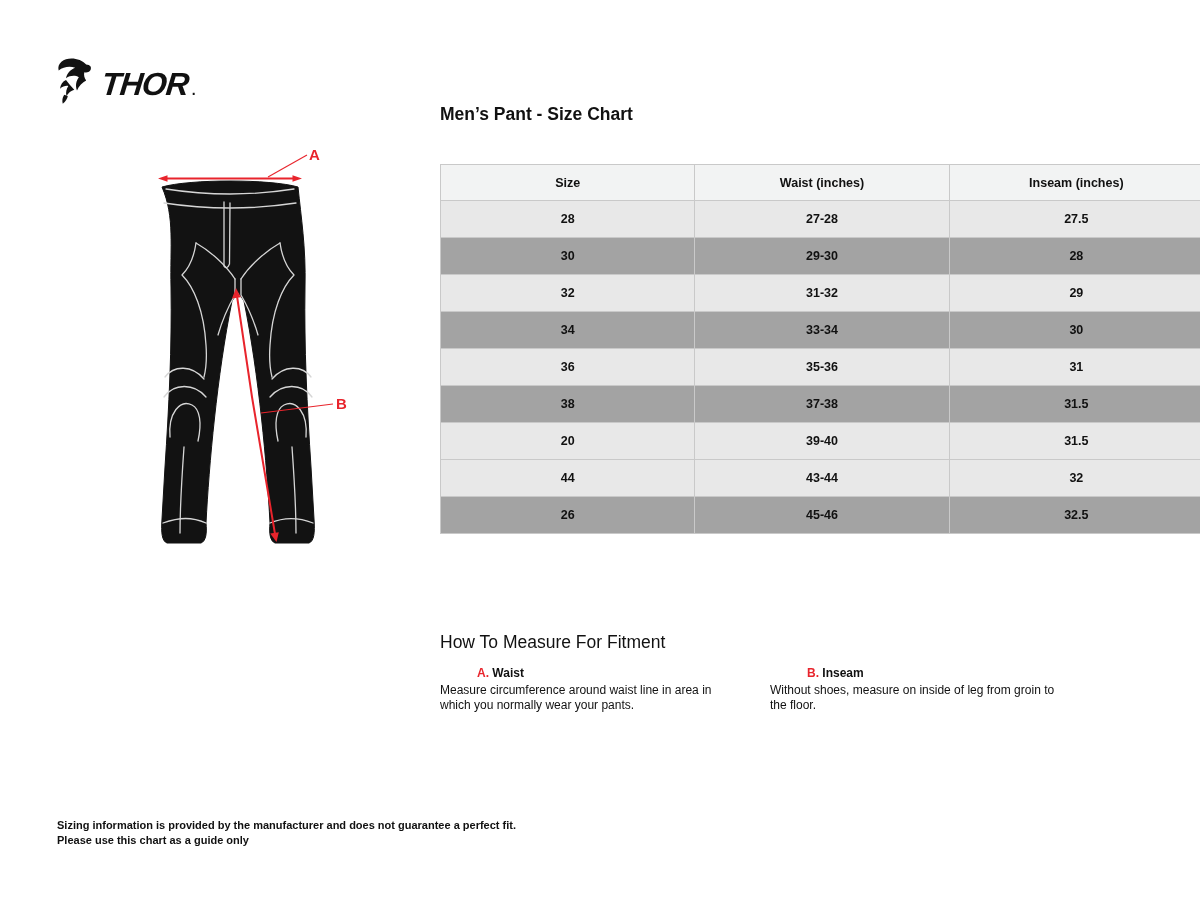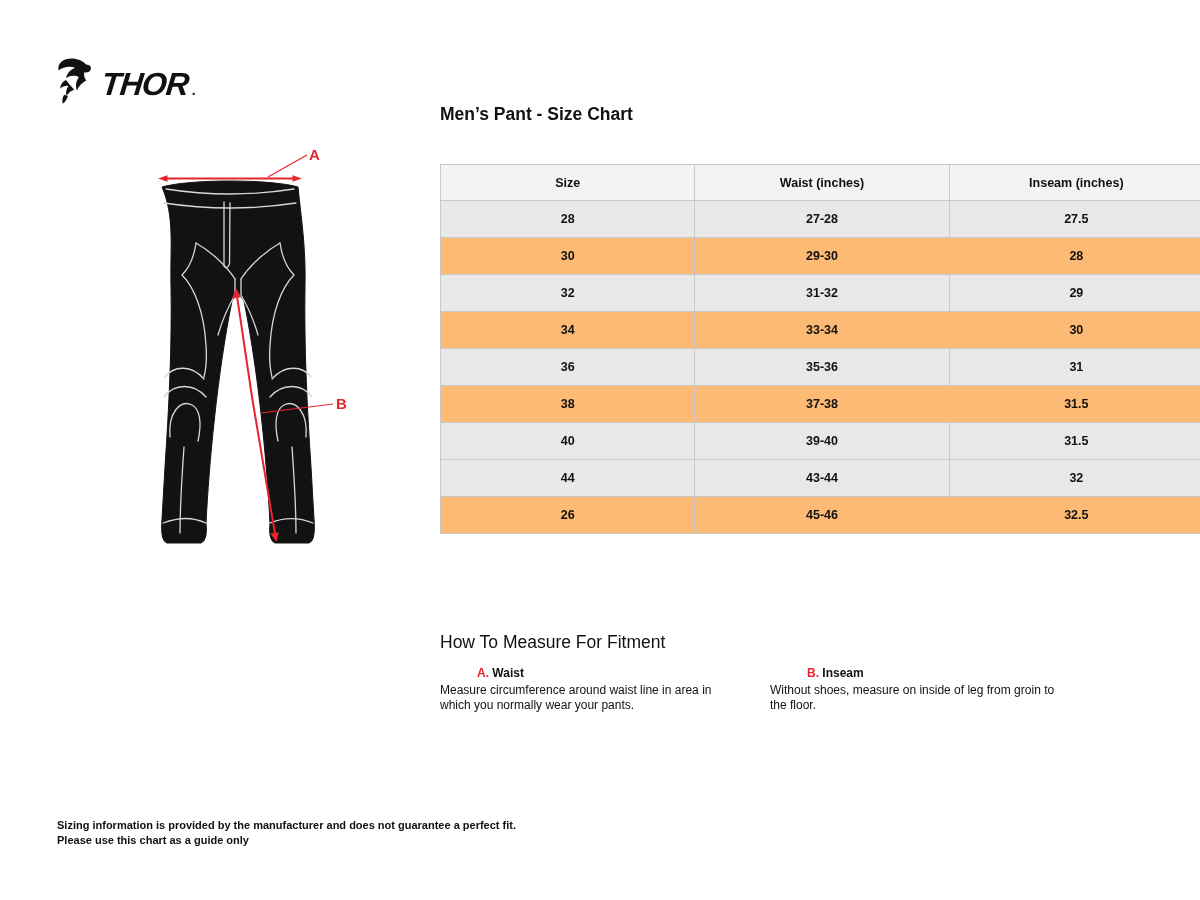--- a/index.html
+++ b/index.html
@@ -35,21 +35,21 @@
   .chart-title{position:absolute;left:440px;top:104px;margin:0;font-size:17.5px;font-weight:bold;}
   .size-table{
     position:absolute;left:440px;top:164px;width:764px;
     border-collapse:collapse;table-layout:fixed;
   }
   .size-table th,.size-table td{
     border:1px solid var(--table-border);text-align:center;vertical-align:middle;
     font-size:12.5px;font-weight:600;padding:0;
   }
   .size-table th{background:var(--header-bg);height:36px;}
-  .size-table td{height:37px;background:#fdba74;}
+  .size-table td{height:37px;background:#a3a3a3;}
   .size-table tr.striped td{background:var(--row-stripe);}
   
   .measure{position:absolute;left:440px;top:632px;width:710px;}
   .measure-title{margin:0 0 13px 0;font-size:17.5px;font-weight:normal;}
   .measure-cols{display:flex;}
   .measure-item{width:330px;flex:0 0 330px;}
   .measure-label{font-size:12px;font-weight:bold;margin-bottom:3px;margin-left:37px;}
   .measure-label .letter{color:var(--accent-red);}
   .measure-desc{margin:0;font-size:12px;font-weight:500;line-height:1.22;}
   .measure-item-a .measure-desc{width:300px;}
@@ -177,21 +177,21 @@
         <td>36</td>
         <td>35-36</td>
         <td>31</td>
       </tr>
       <tr>
         <td>38</td>
         <td>37-38</td>
         <td>31.5</td>
       </tr>
       <tr class="striped">
-        <td>40</td>
+        <td>20</td>
         <td>39-40</td>
         <td>31.5</td>
       </tr>
       <tr class="striped">
         <td>44</td>
         <td>43-44</td>
         <td>32</td>
       </tr>
       <tr>
         <td>26</td>

